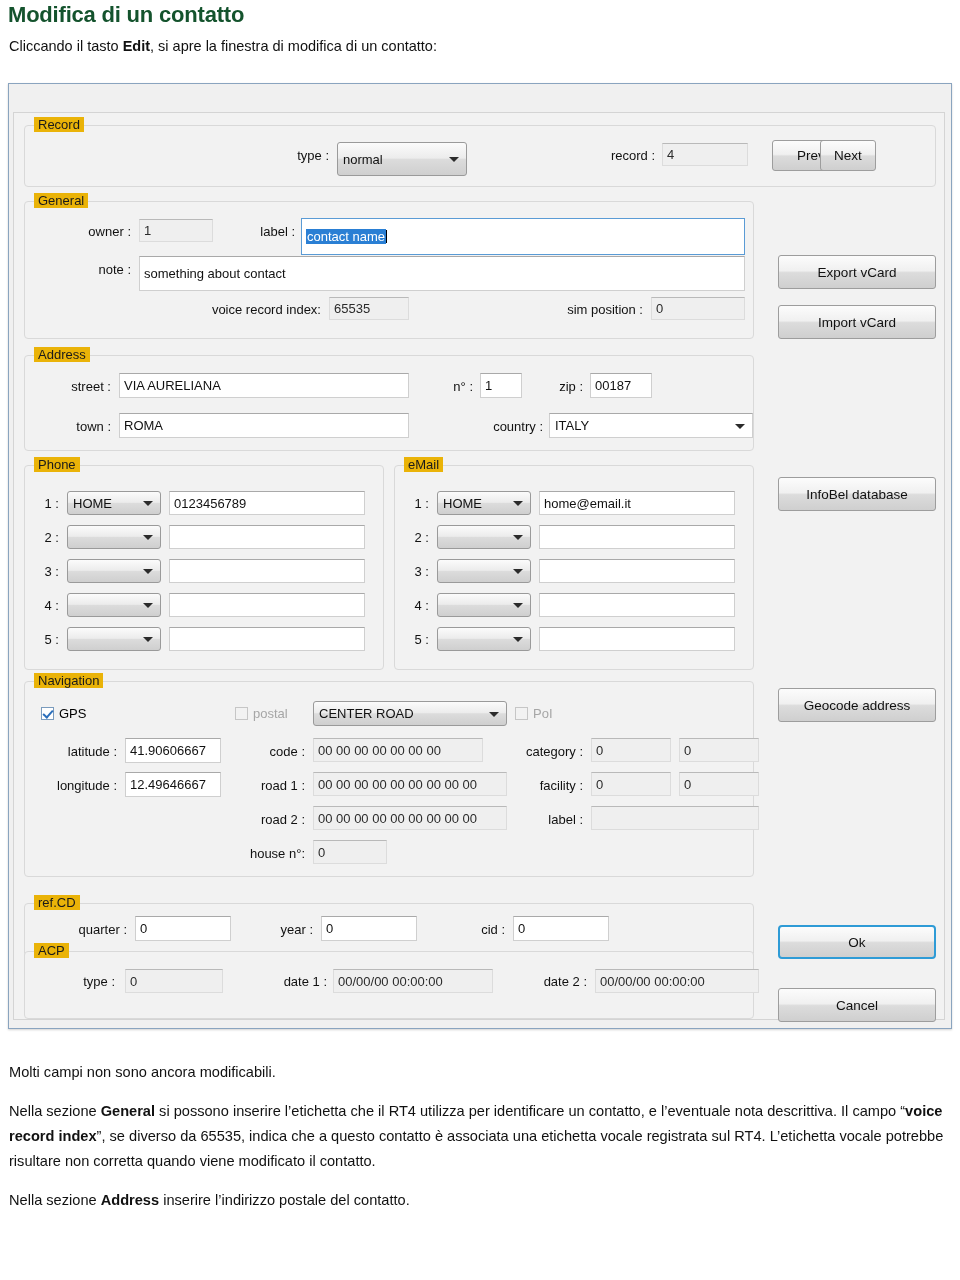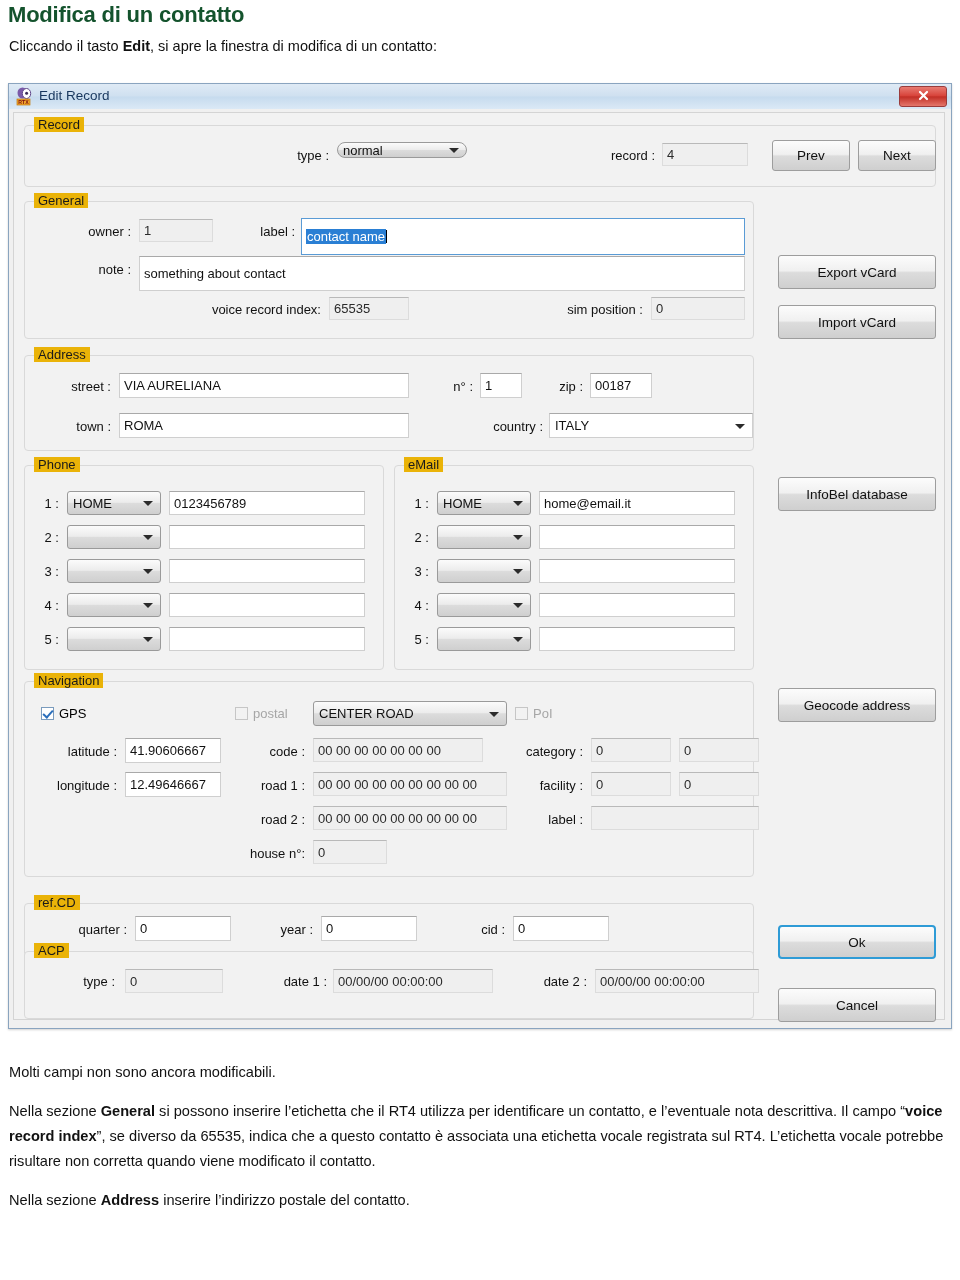--- a/index.html
+++ b/index.html
@@ -263,55 +263,38 @@
 </style>
 </head>
 <body>
 
 <div class="doc-heading">Modifica di un contatto</div>
 
 <div class="doc-intro"><span>Cliccando  il tasto </span><b>Edit</b><span>, si apre la finestra di modifica di un contatto:</span></div>
 
 <div class="win">
 
-  <div class="win-title">
-    <span class="win-icon">
-      <svg width="19" height="19" viewBox="0 0 19 19">
-        <ellipse cx="7.5" cy="6" rx="5" ry="5.6" fill="#7a5aa8"></ellipse>
-        <ellipse cx="11.5" cy="6.5" rx="4.2" ry="5" fill="#ffffff" stroke="#5f4588" stroke-width="1"></ellipse>
-        <circle cx="11.6" cy="6.2" r="1.5" fill="#3a2a57"></circle>
-        <rect x="2" y="12" width="13" height="6" fill="#f0a32a" stroke="#c07a10" stroke-width="0.7"></rect>
-        <text x="8.5" y="16.9" font-size="5.2" font-family="Liberation Sans, sans-serif" font-weight="bold" fill="#7a1010" text-anchor="middle">RTX</text>
-      </svg>
-    </span>
-    <span class="win-title-text">Edit Record</span>
-    <span class="win-close">
-      <svg width="13" height="13" viewBox="0 0 13 13">
-        <path d="M3 3 L10 10 M10 3 L3 10" stroke="#ffffff" stroke-width="2.2" stroke-linecap="round"></path>
-      </svg>
-    </span>
-  </div>
 
   <div class="win-body">
     <div class="inner-frame">
 
       <div class="grp" style="left:10px; top:12px; width:912px; height:62px;">
         <span class="grp-title">Record</span>
 
         <span class="lbl" style="left:256px; top:22px; width:48px;">type :</span>
-        <div class="combo" style="left:312px; top:16px; width:130px; height:16px;border-radius:11px;">
+        <div class="combo" style="left:312px; top:16px; width:130px; height:34px;">
           <span>normal</span>
           <i class="arrow"></i>
         </div>
 
         <span class="lbl" style="left:570px; top:22px; width:60px;">record :</span>
         <div class="fld ro" style="left:637px; top:17px; width:86px; height:23px;">4</div>
 
         <div class="btn" style="left:747px; top:14px; width:78px; height:31px;">Prev</div>
-        <div class="btn" style="left:833px; top:14px; width:78px; height:31px;">Next</div>
+        <div class="btn" style="left:795px; top:14px; width:56px; height:31px;">Next</div>
       </div>
 
       <div class="grp" style="left:10px; top:88px; width:730px; height:138px;">
         <span class="grp-title">General</span>
 
         <span class="lbl" style="left:44px; top:22px; width:62px;">owner :</span>
         <div class="fld ro" style="left:114px; top:17px; width:74px; height:23px;">1</div>
 
         <span class="lbl" style="left:212px; top:22px; width:58px;">label :</span>
         <div class="fld focus" style="left:276px; top:16px; width:444px; height:37px;">

